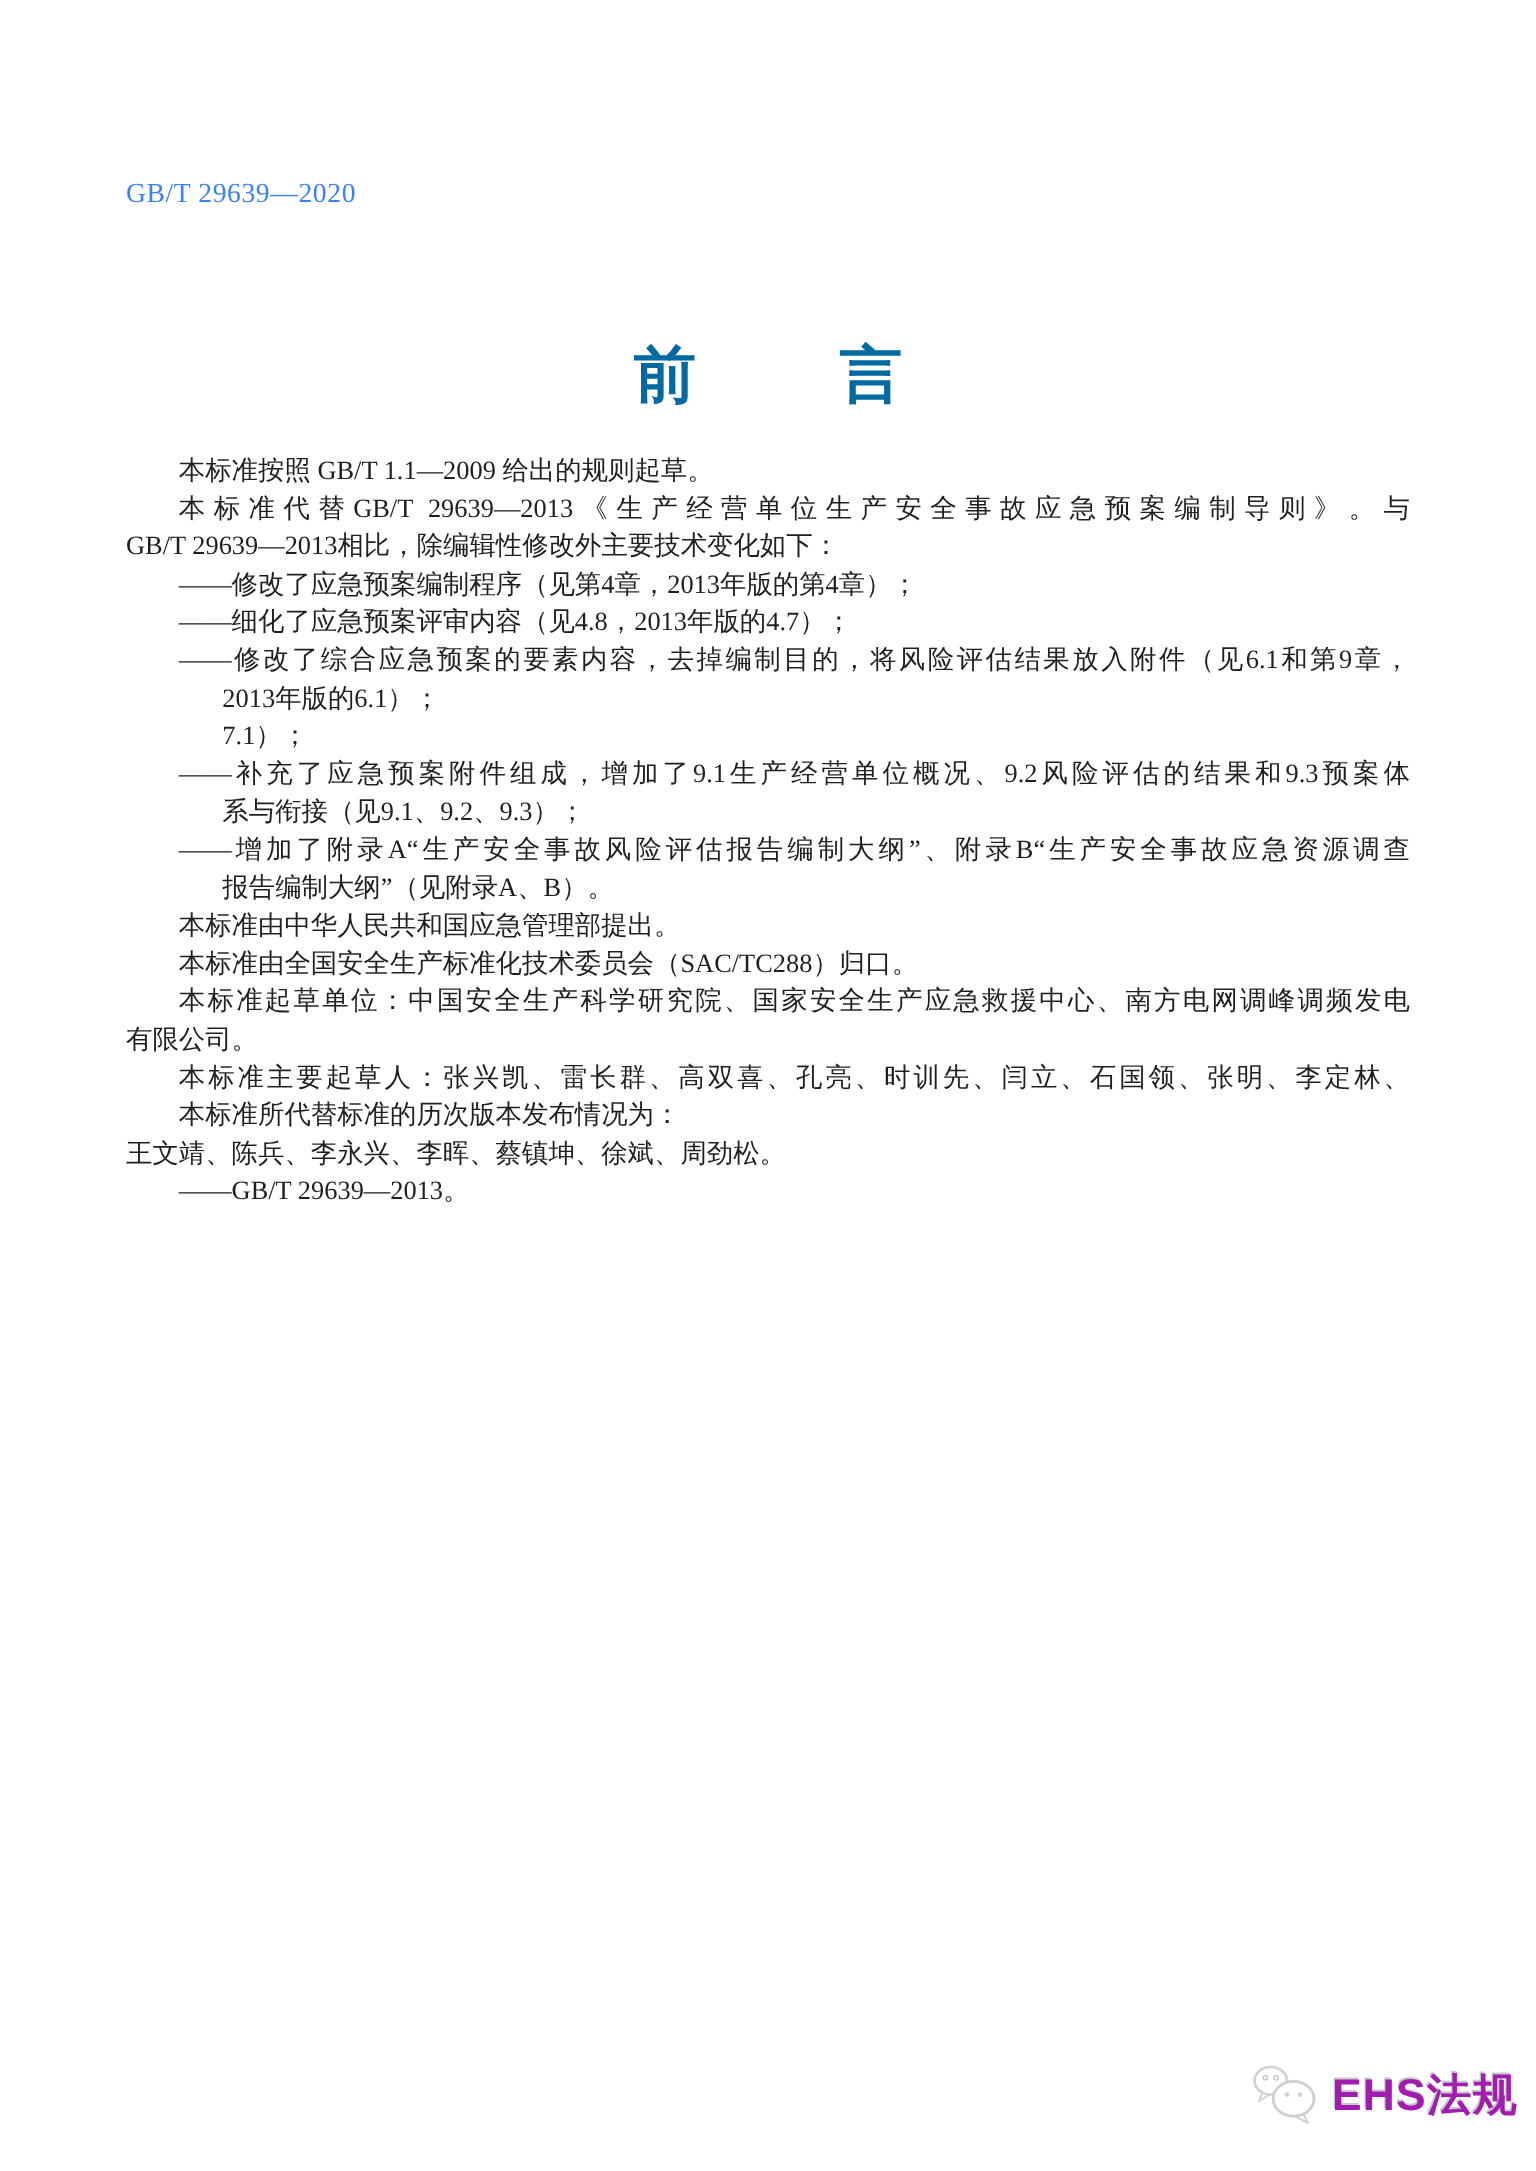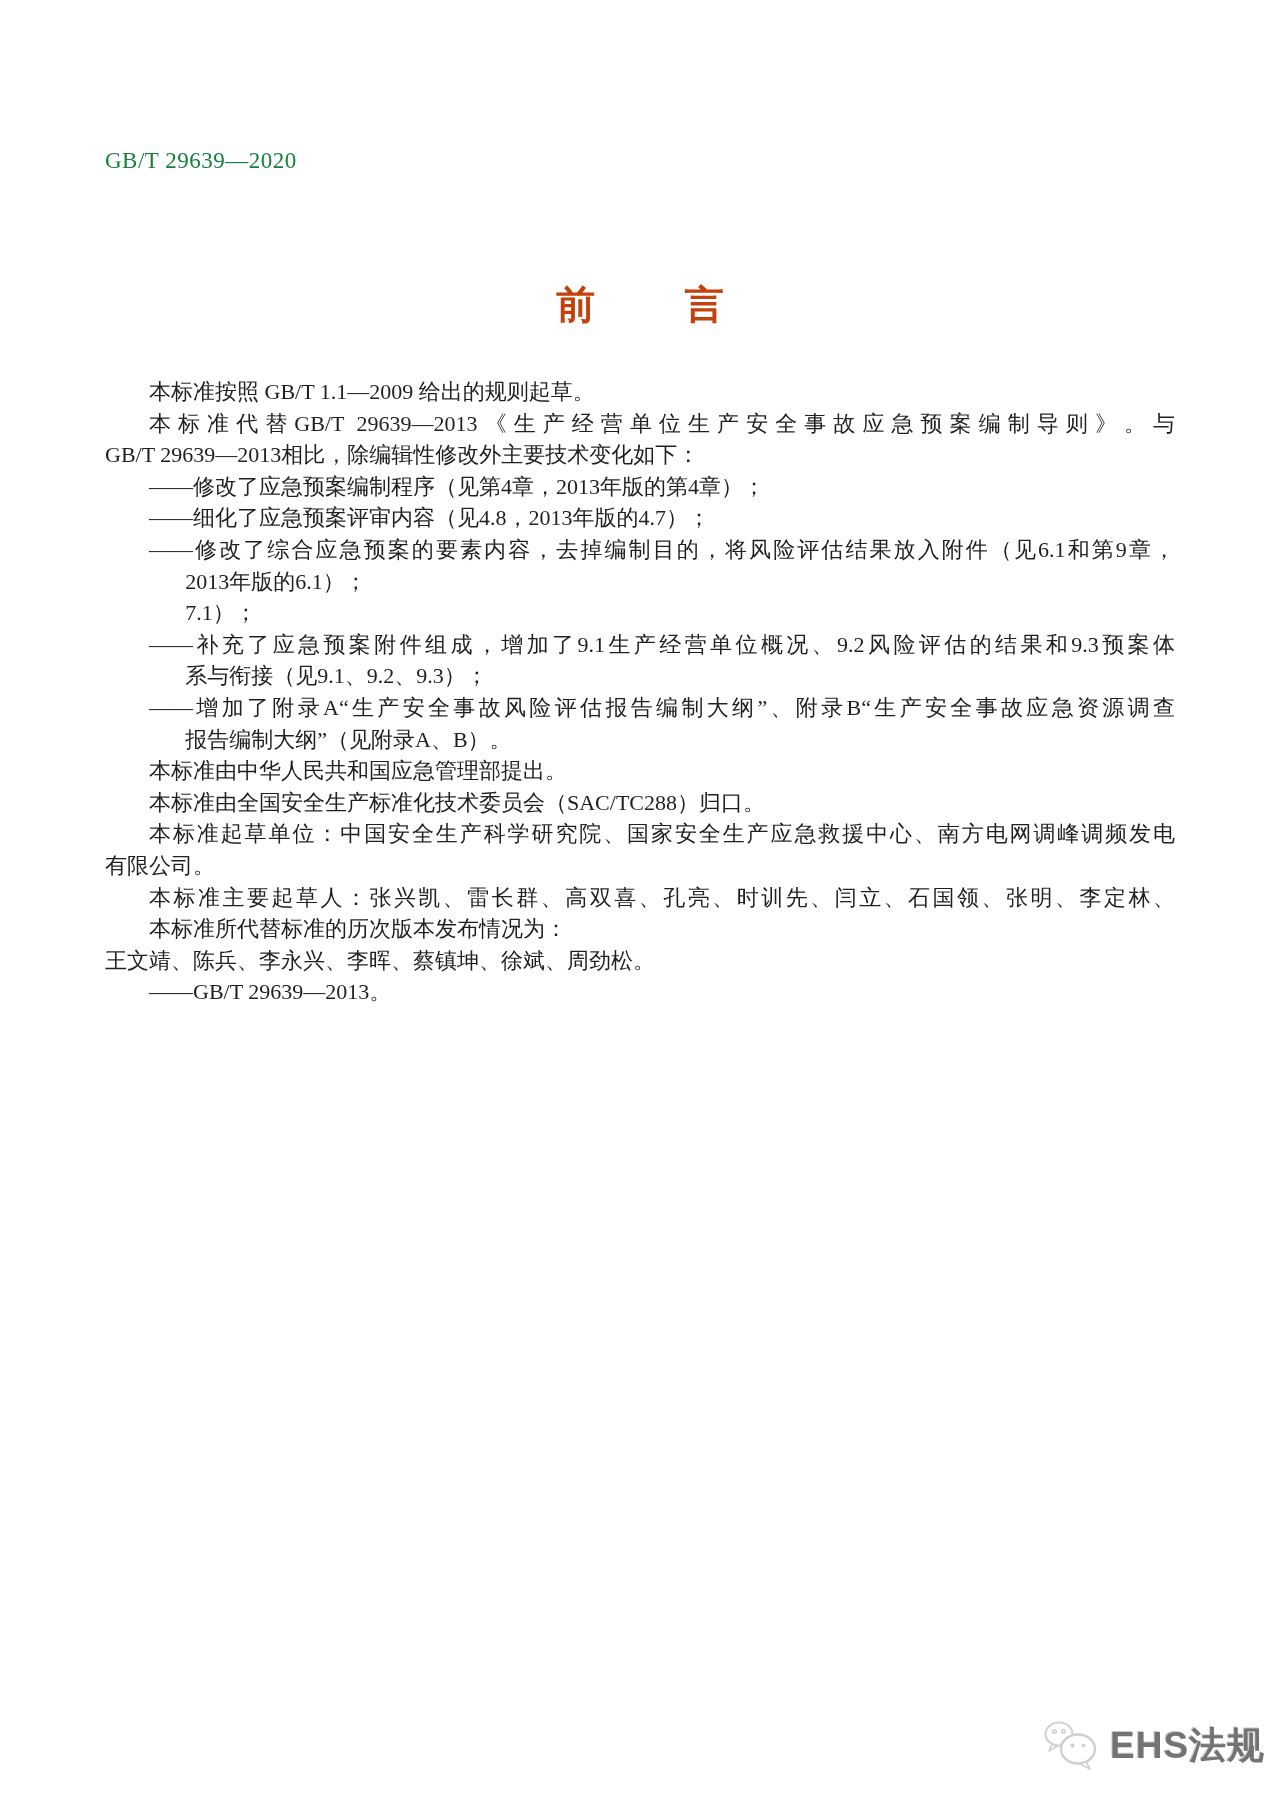--- a/index.html
+++ b/index.html
@@ -15,36 +15,36 @@
     overflow: hidden;
     font-family: "Liberation Serif", "DejaVu Serif", serif;
     color: #1f1f1f;
   }
   .doc-code {
     position: absolute;
     top: 148px;
     left: 105px;
     font-size: 23px;
     letter-spacing: 0.5px;
-    color: #15803d;
+    color: #3b82f6;
   }
   .title-row {
     position: absolute;
     top: 278px;
     left: 0;
     width: 100%;
     text-align: center;
   }
   .title-text {
     display: inline-block;
-    font-size: 39px;
+    font-size: 52px;
     font-weight: bold;
     letter-spacing: 2.3em;
     transform: translateX(1.15em);
-    color: #c2410c;
+    color: #0369a1;
   }
   .body-block {
     position: absolute;
     top: 376px;
     left: 105px;
     width: 1070px;
     font-family: Liberation Serif, serif;
   }
   .line {
     font-size: 22px;
@@ -62,21 +62,21 @@
     top: 1718px;
     display: flex;
     align-items: center;
     gap: 8px;
   }
   .watermark-icon { display: block; }
   .watermark-text {
     font-family: "Liberation Sans", "DejaVu Sans", sans-serif;
     font-size: 37px;
     font-weight: bold;
-    color: #737373;
+    color: #a21caf;
     text-shadow: -1px -1px 0 #c9c9c9, 1px 1px 1px #ffffff;
     letter-spacing: 1px;
   }
 </style>
 </head>
 <body>
 
 <div class="page">
 
   <div class="doc-code">GB/T 29639—2020</div>

